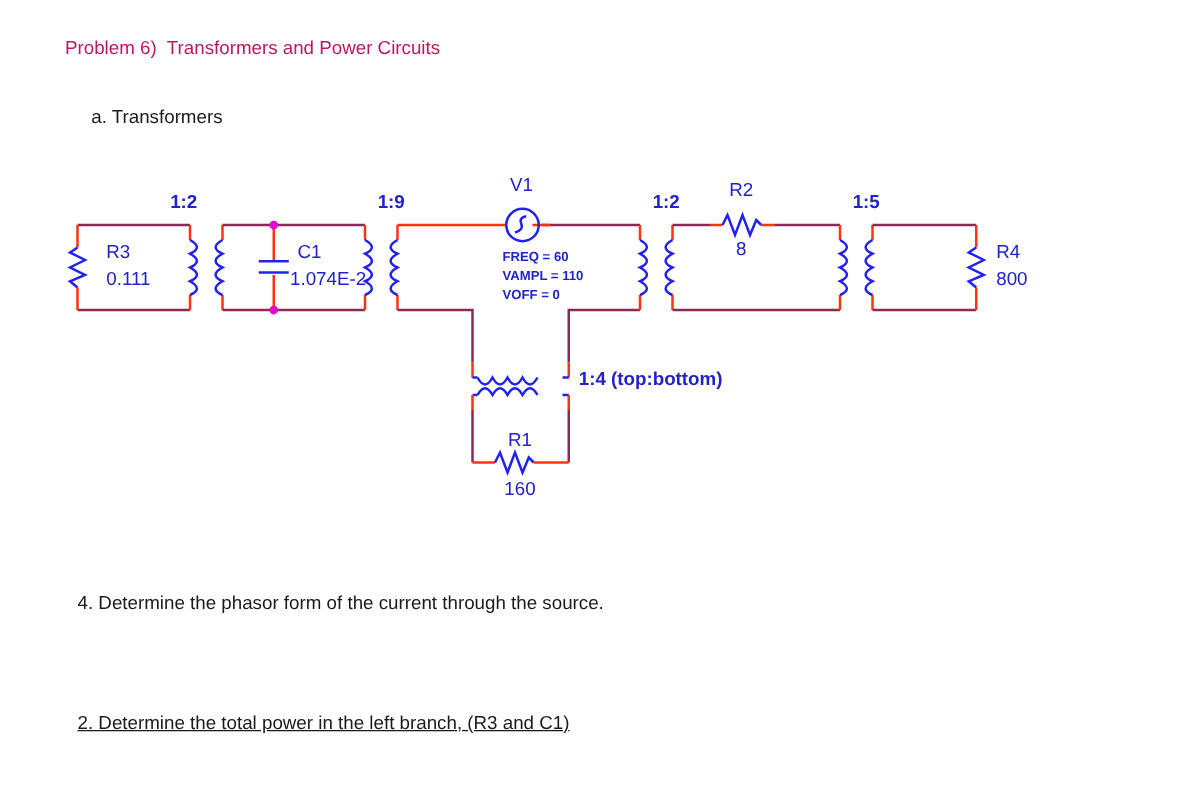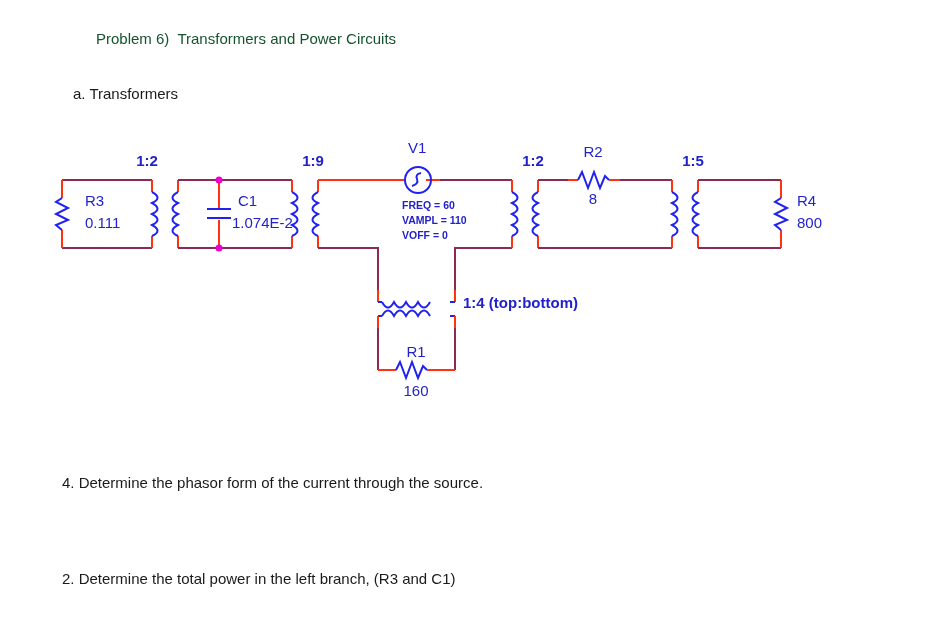--- a/index.html
+++ b/index.html
@@ -17,40 +17,40 @@
   }
   .txt {
     position: absolute;
     white-space: pre;
     line-height: 1.25;
   }
   #problem-title {
     left: 52px;
     top: 30px;
     font-size: 15px;
-    color: #14532d;
-    margin-left: 44px;
+    color: #be185d;
   }
   #section-label {
     left: 73px;
     top: 85px;
     font-size: 15px;
     color: #1a1a1a;
   }
   #question-1 {
     left: 62px;
     top: 474px;
     font-size: 15px;
     color: #1a1a1a;
   }
   #question-2 {
     left: 62px;
     top: 570px;
     font-size: 15px;
     color: #1a1a1a;
+    text-decoration: underline;
   }
   #schematic {
     position: absolute;
     left: 0;
     top: 130px;
     width: 944px;
     height: 290px;
   }
   .cmp-label {
     font-family: "Liberation Sans", sans-serif;

